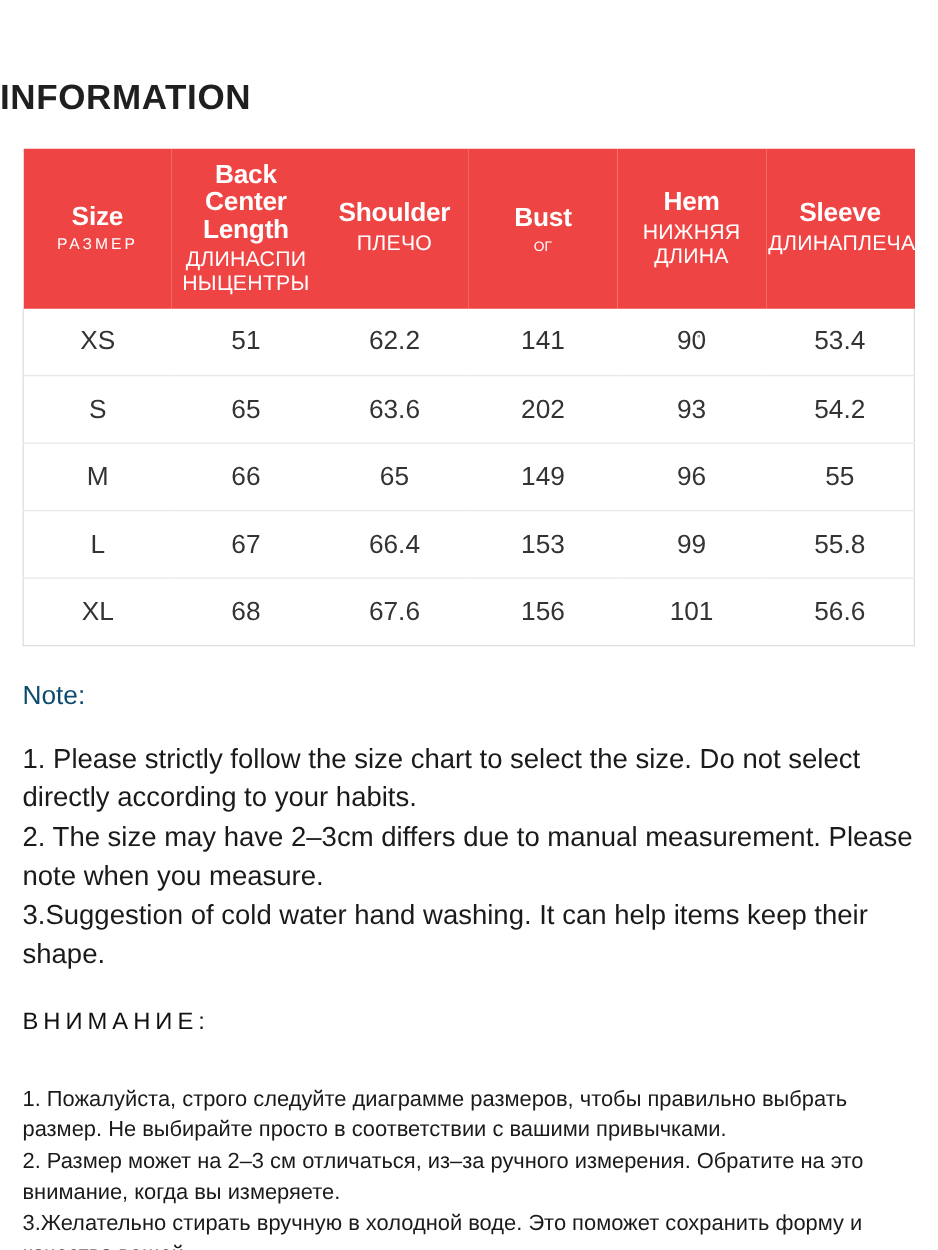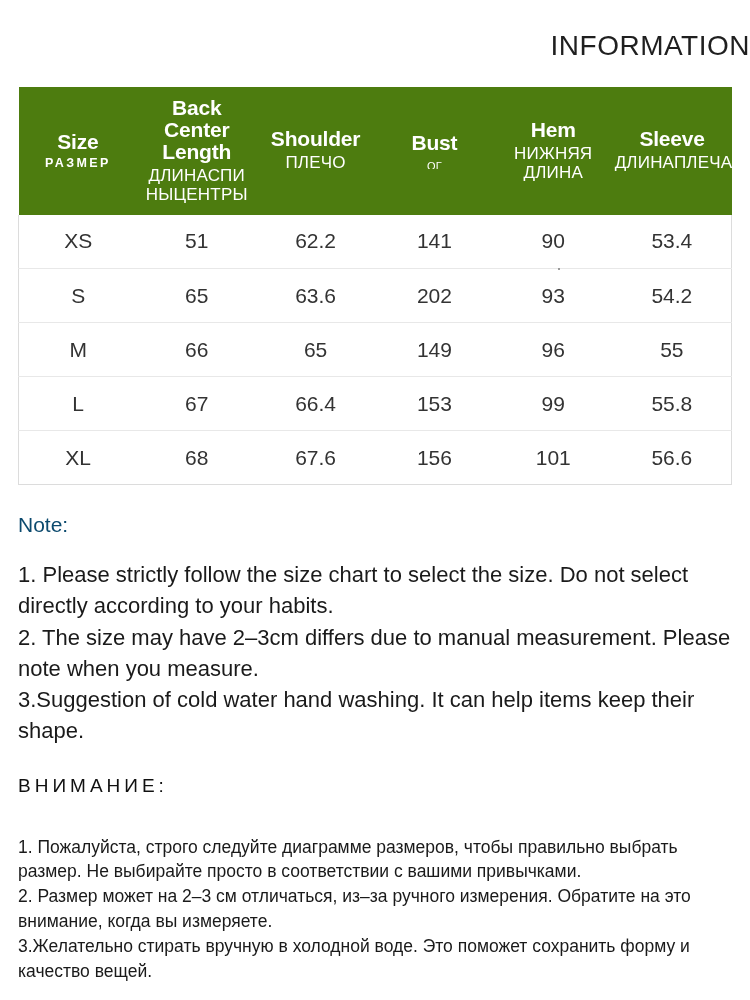--- a/index.html
+++ b/index.html
@@ -12,43 +12,43 @@
 
   body {
     font-family: "Liberation Sans", sans-serif;
     color: #1a1a1a;
     position: relative;
     overflow: hidden;
   }
 
   
   .page-title {
-    text-align: right;
+    text-align: left;
     font-size: 28px;
-    font-weight: normal;
+    font-weight: bold;
     letter-spacing: 0.5px;
     color: #1f1f1f;
-    padding-top: 32px;
+    padding-top: 64px;
     line-height: 1;
   }
 
   
   .size-table-wrap {
     margin: 27px 18px 0 18px;
     width: 714px;
   }
 
   table.size-table {
     width: 714px;
     border-collapse: collapse;
     table-layout: fixed;
   }
 
   table.size-table thead th {
-    background: #4d7c0f;
+    background: #ef4444;
     color: #ffffff;
     vertical-align: middle;
     padding: 10px 2px 10px 2px;
     height: 87px;
     border: 0;
   }
 
   .th-en {
     display: block;
     font-size: 21px;
@@ -62,21 +62,21 @@
     font-size: 17px;
     font-weight: normal;
     line-height: 1.1;
     margin-top: 4px;
     letter-spacing: 0.2px;
   }
 
   .th-ru.spaced {
     letter-spacing: 2.4px;
     font-size: 12.5px;
-    font-weight: bold;
+    font-weight: normal;
   }
 
   .th-ru.clipped {
     font-size: 11px;
     height: 9px;
     overflow: hidden;
     margin-top: 6px;
   }
 
   table.size-table tbody td {

